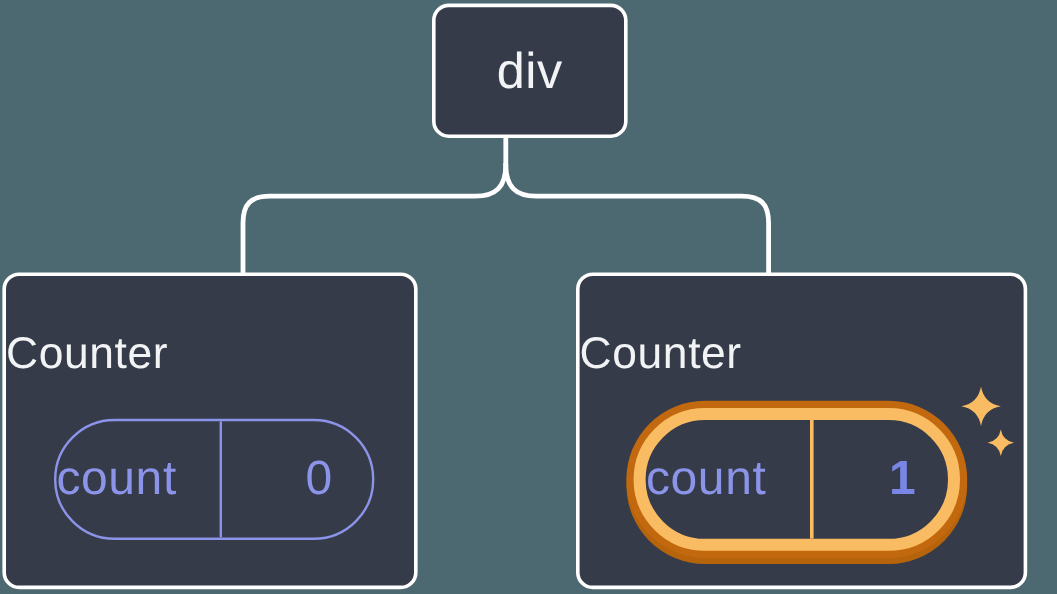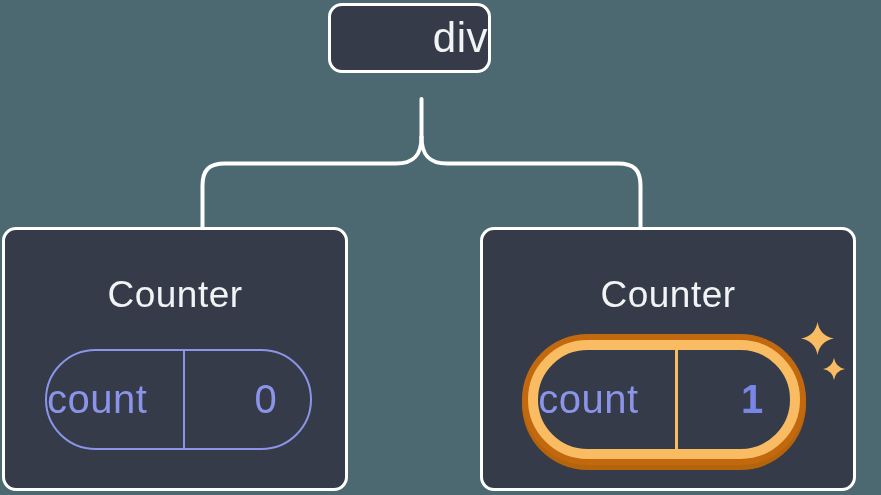--- a/index.html
+++ b/index.html
@@ -12,31 +12,31 @@
 
   
   .connector{position:absolute;left:0;top:0;pointer-events:none;}
 
   
   .node{
     position:absolute;box-sizing:border-box;
     background:#353b48;border:3px solid #ffffff;border-radius:14px;
   }
   .root-node{
-    left:328px;top:3px;width:163px;height:70px;
-    display:flex;align-items:center;justify-content:flex-end;
+    left:360px;top:3px;width:163px;height:112px;
+    display:flex;align-items:center;justify-content:center;
   }
   .root-label{color:#f2f3f5;font-size:42px;letter-spacing:.5px;}
 
   .card-left{left:2px;top:227px;width:346px;height:264px;}
   .card-right{left:480px;top:227px;width:376px;height:264px;}
 
   .card-title{
     position:absolute;top:44px;left:0;width:100%;
-    text-align:center;color:#f2f3f5;font-size:37px;letter-spacing:.5px;
+    text-align:left;color:#f2f3f5;font-size:37px;letter-spacing:.5px;
   }
 
   
   .pill{
     position:absolute;box-sizing:border-box;display:flex;align-items:stretch;
     border-radius:999px;overflow:hidden;gap:36px;
   }
   .pill-plain{
     left:40px;top:119px;width:267px;height:101px;
     border:2px solid #8b94e8;

